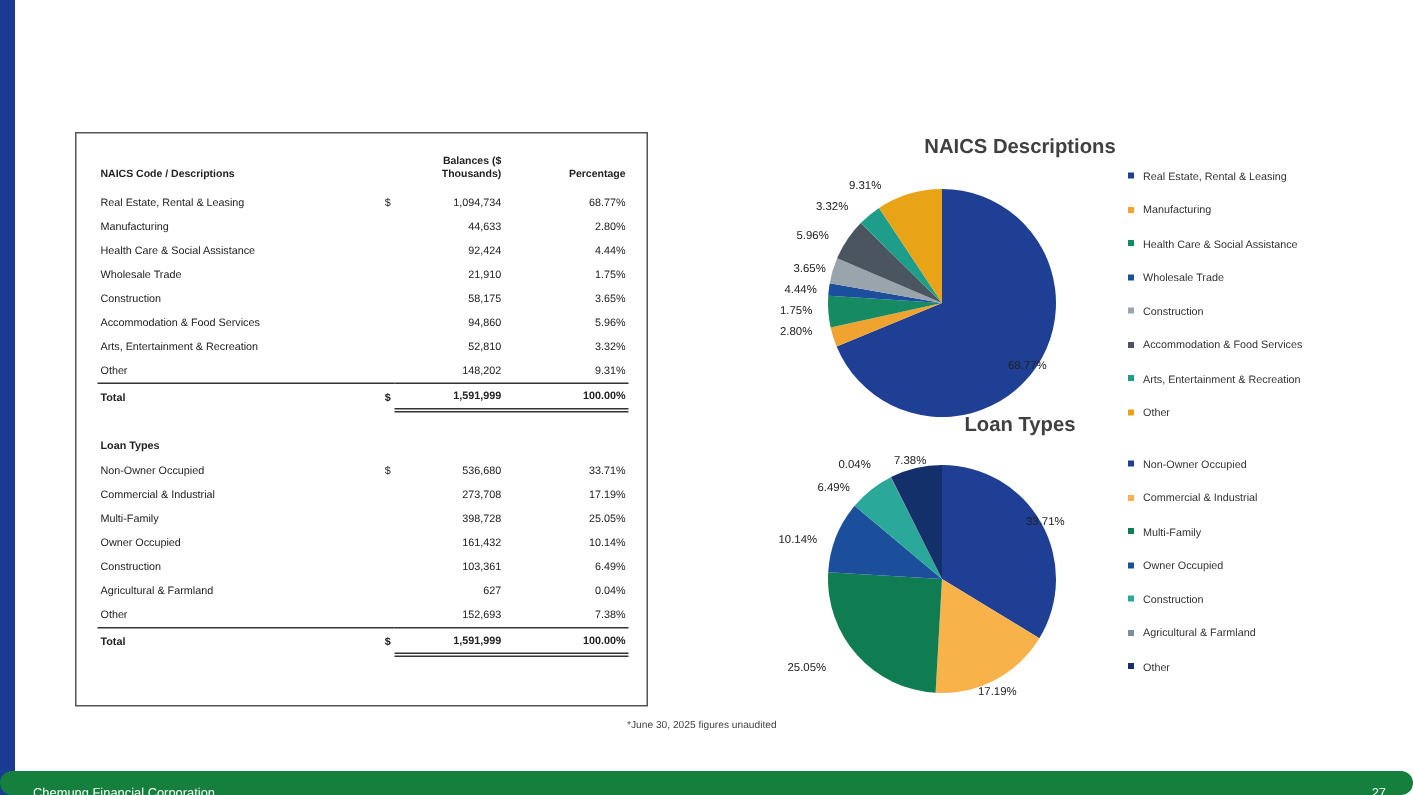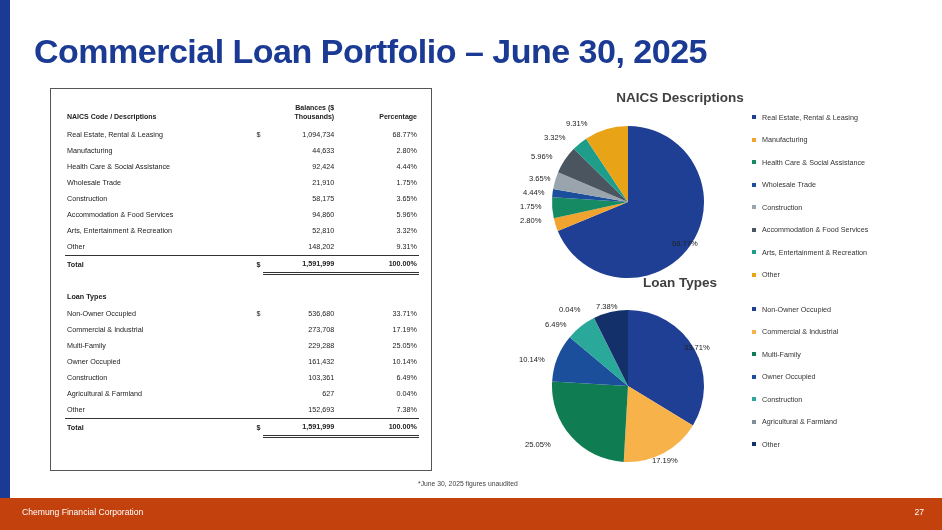--- a/index.html
+++ b/index.html
@@ -133,22 +133,23 @@
     left: 418px;
     top: 480px;
     font-size: 6.8px;
     color: #444;
   }
   .footer-bar {
     position: absolute;
     left: 0;
     bottom: 0;
     width: 942px;
-    height: 32px;
-    background: #c2410c;
+    height: 16px;
+    background: #15803d;
+    border-radius: 11px;
   }
   .footer-text {
     position: absolute;
     left: 22px;
     top: 9px;
     font-size: 8.6px;
     color: #ffffff;
   }
   .footer-page {
     position: absolute;
@@ -158,21 +159,20 @@
     color: #ffffff;
   }
 </style>
 </head>
 <body>
 
 <div id="slide">
 
   <div class="left-bar"></div>
 
-  <div class="title">Commercial Loan Portfolio – June 30, 2025</div>
 
   <div class="table-panel">
     <table class="data">
       <thead>
         <tr>
           <th class="c0">NAICS Code / Descriptions</th>
           <th class="c1"></th>
           <th class="c2">
             <div>Balances ($</div>
             <div>Thousands)</div>
@@ -248,21 +248,21 @@
           </tr>
           <tr>
             <td class="c0">Commercial &amp; Industrial</td>
             <td class="c1"></td>
             <td class="c2">273,708</td>
             <td class="c3">17.19%</td>
           </tr>
           <tr>
             <td class="c0">Multi-Family</td>
             <td class="c1"></td>
-            <td class="c2">229,288</td>
+            <td class="c2">398,728</td>
             <td class="c3">25.05%</td>
           </tr>
           <tr>
             <td class="c0">Owner Occupied</td>
             <td class="c1"></td>
             <td class="c2">161,432</td>
             <td class="c3">10.14%</td>
           </tr>
           <tr>
             <td class="c0">Construction</td>

